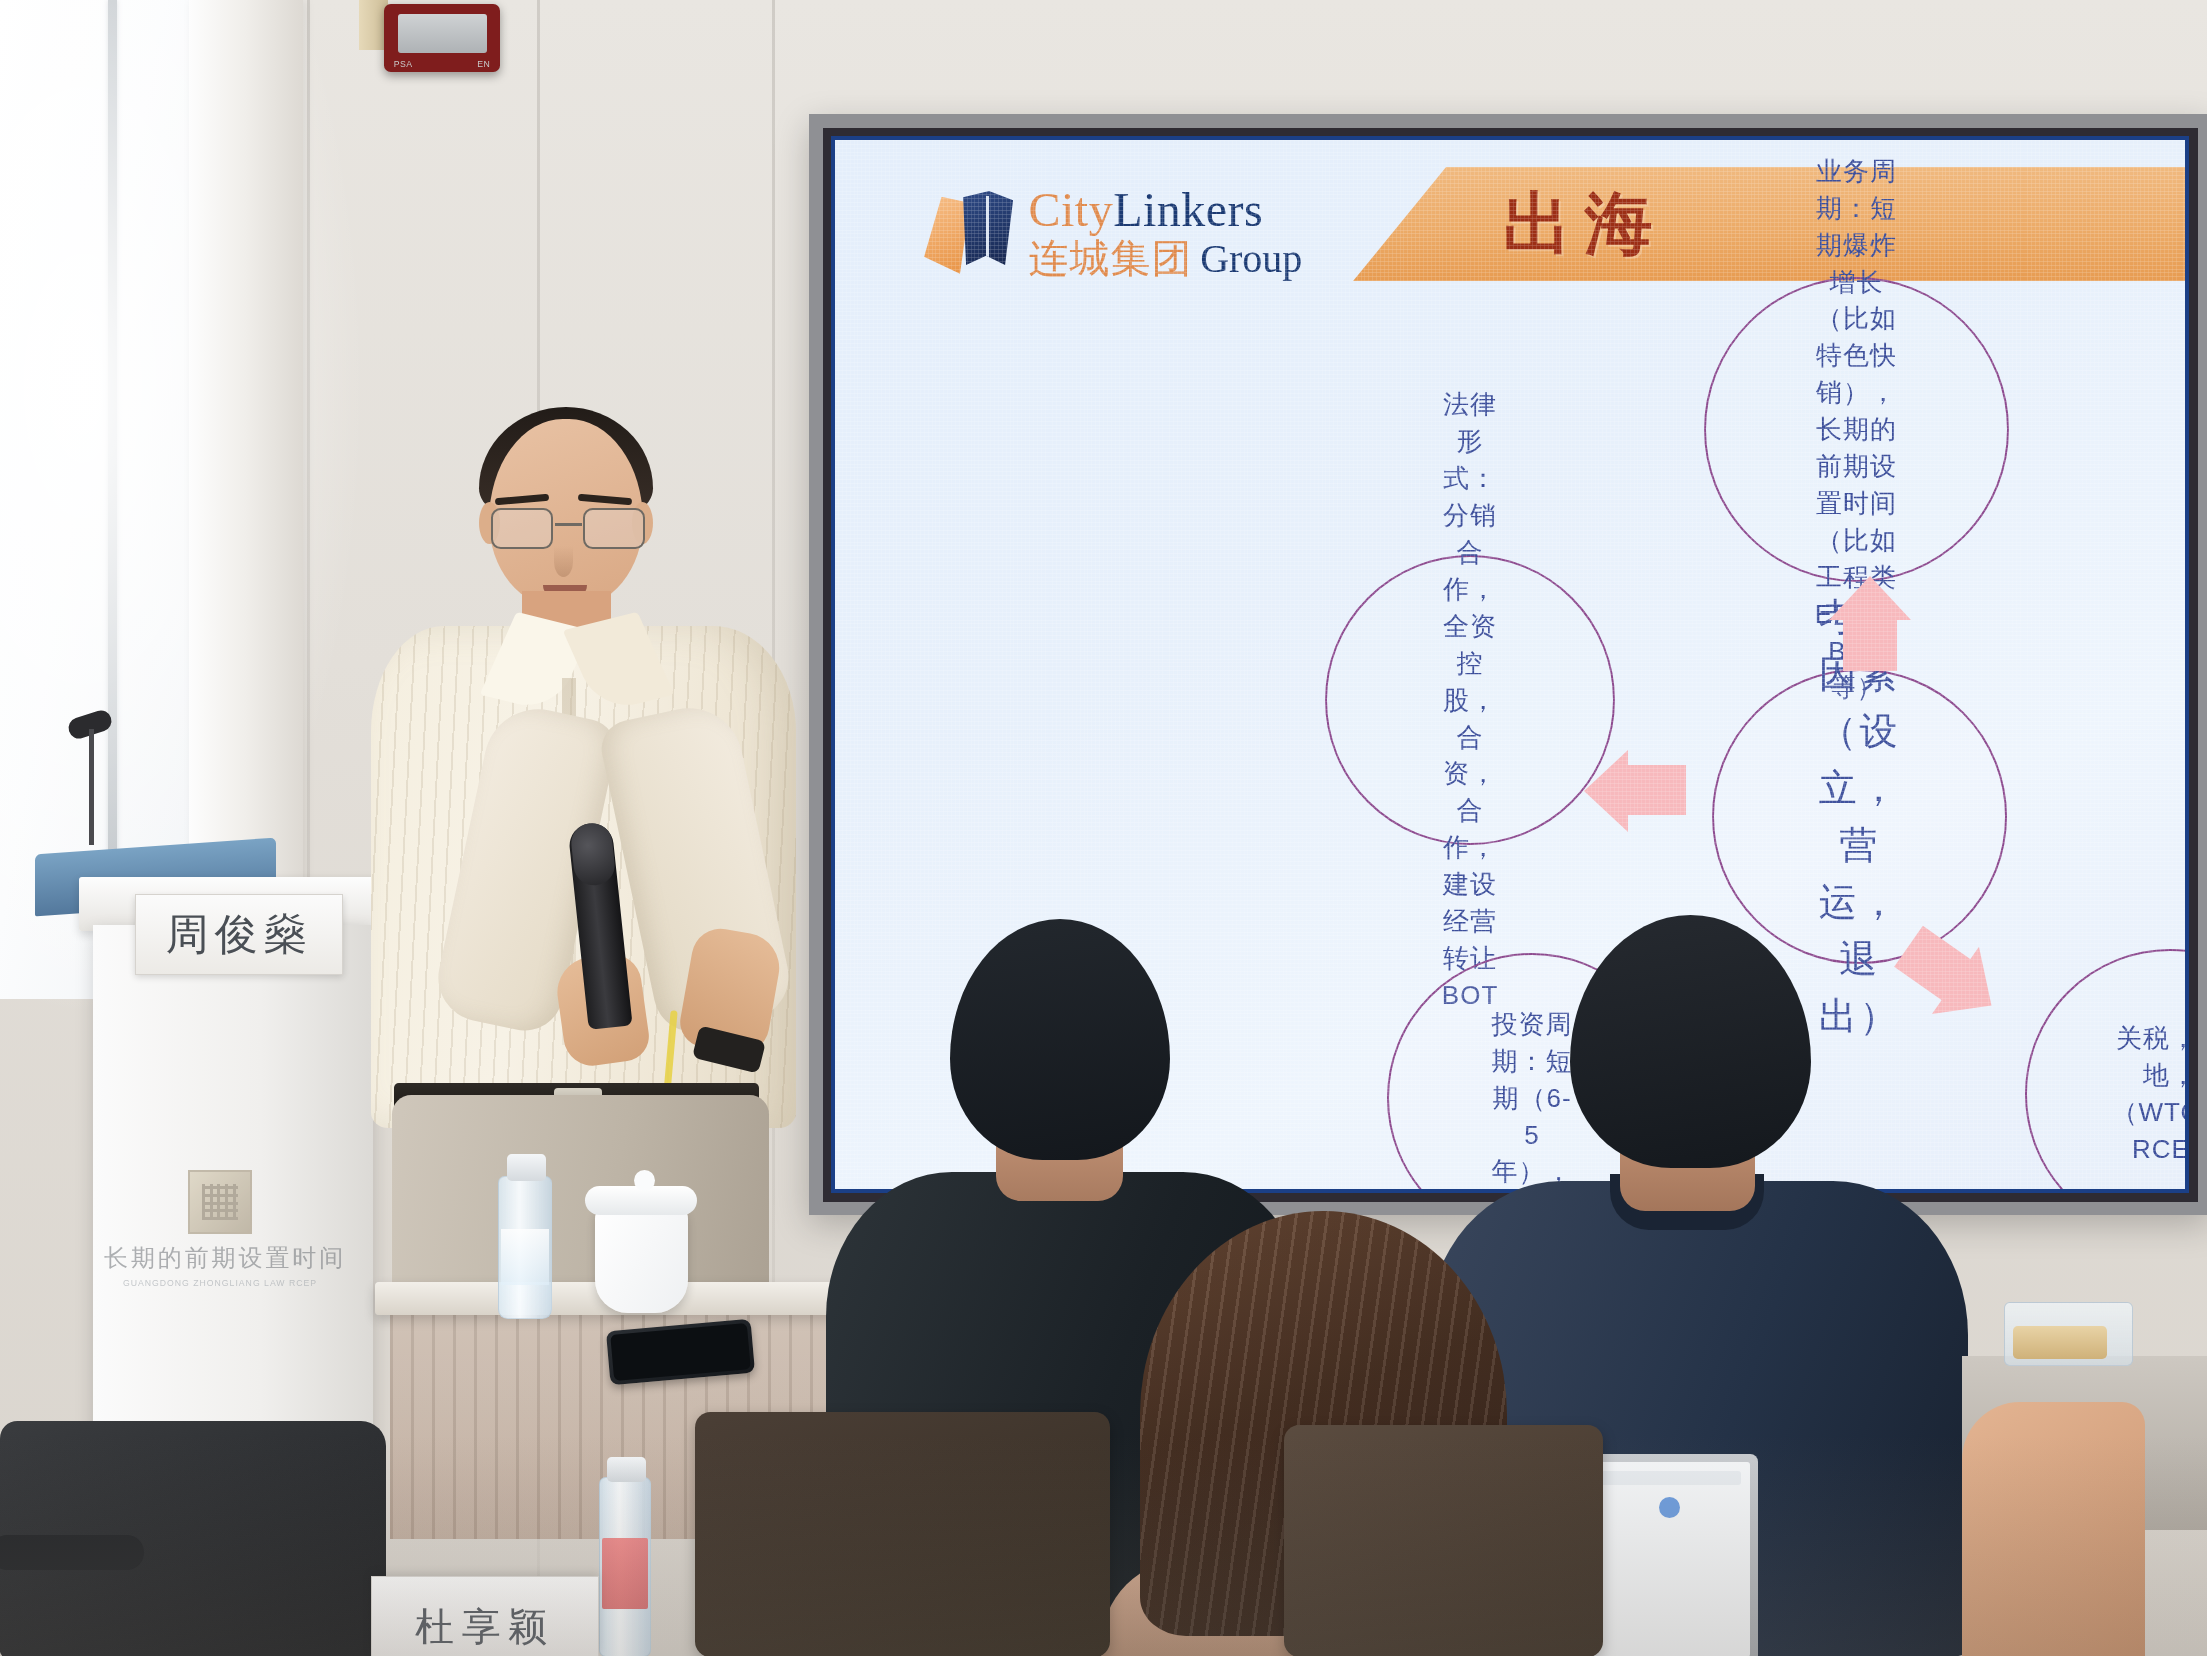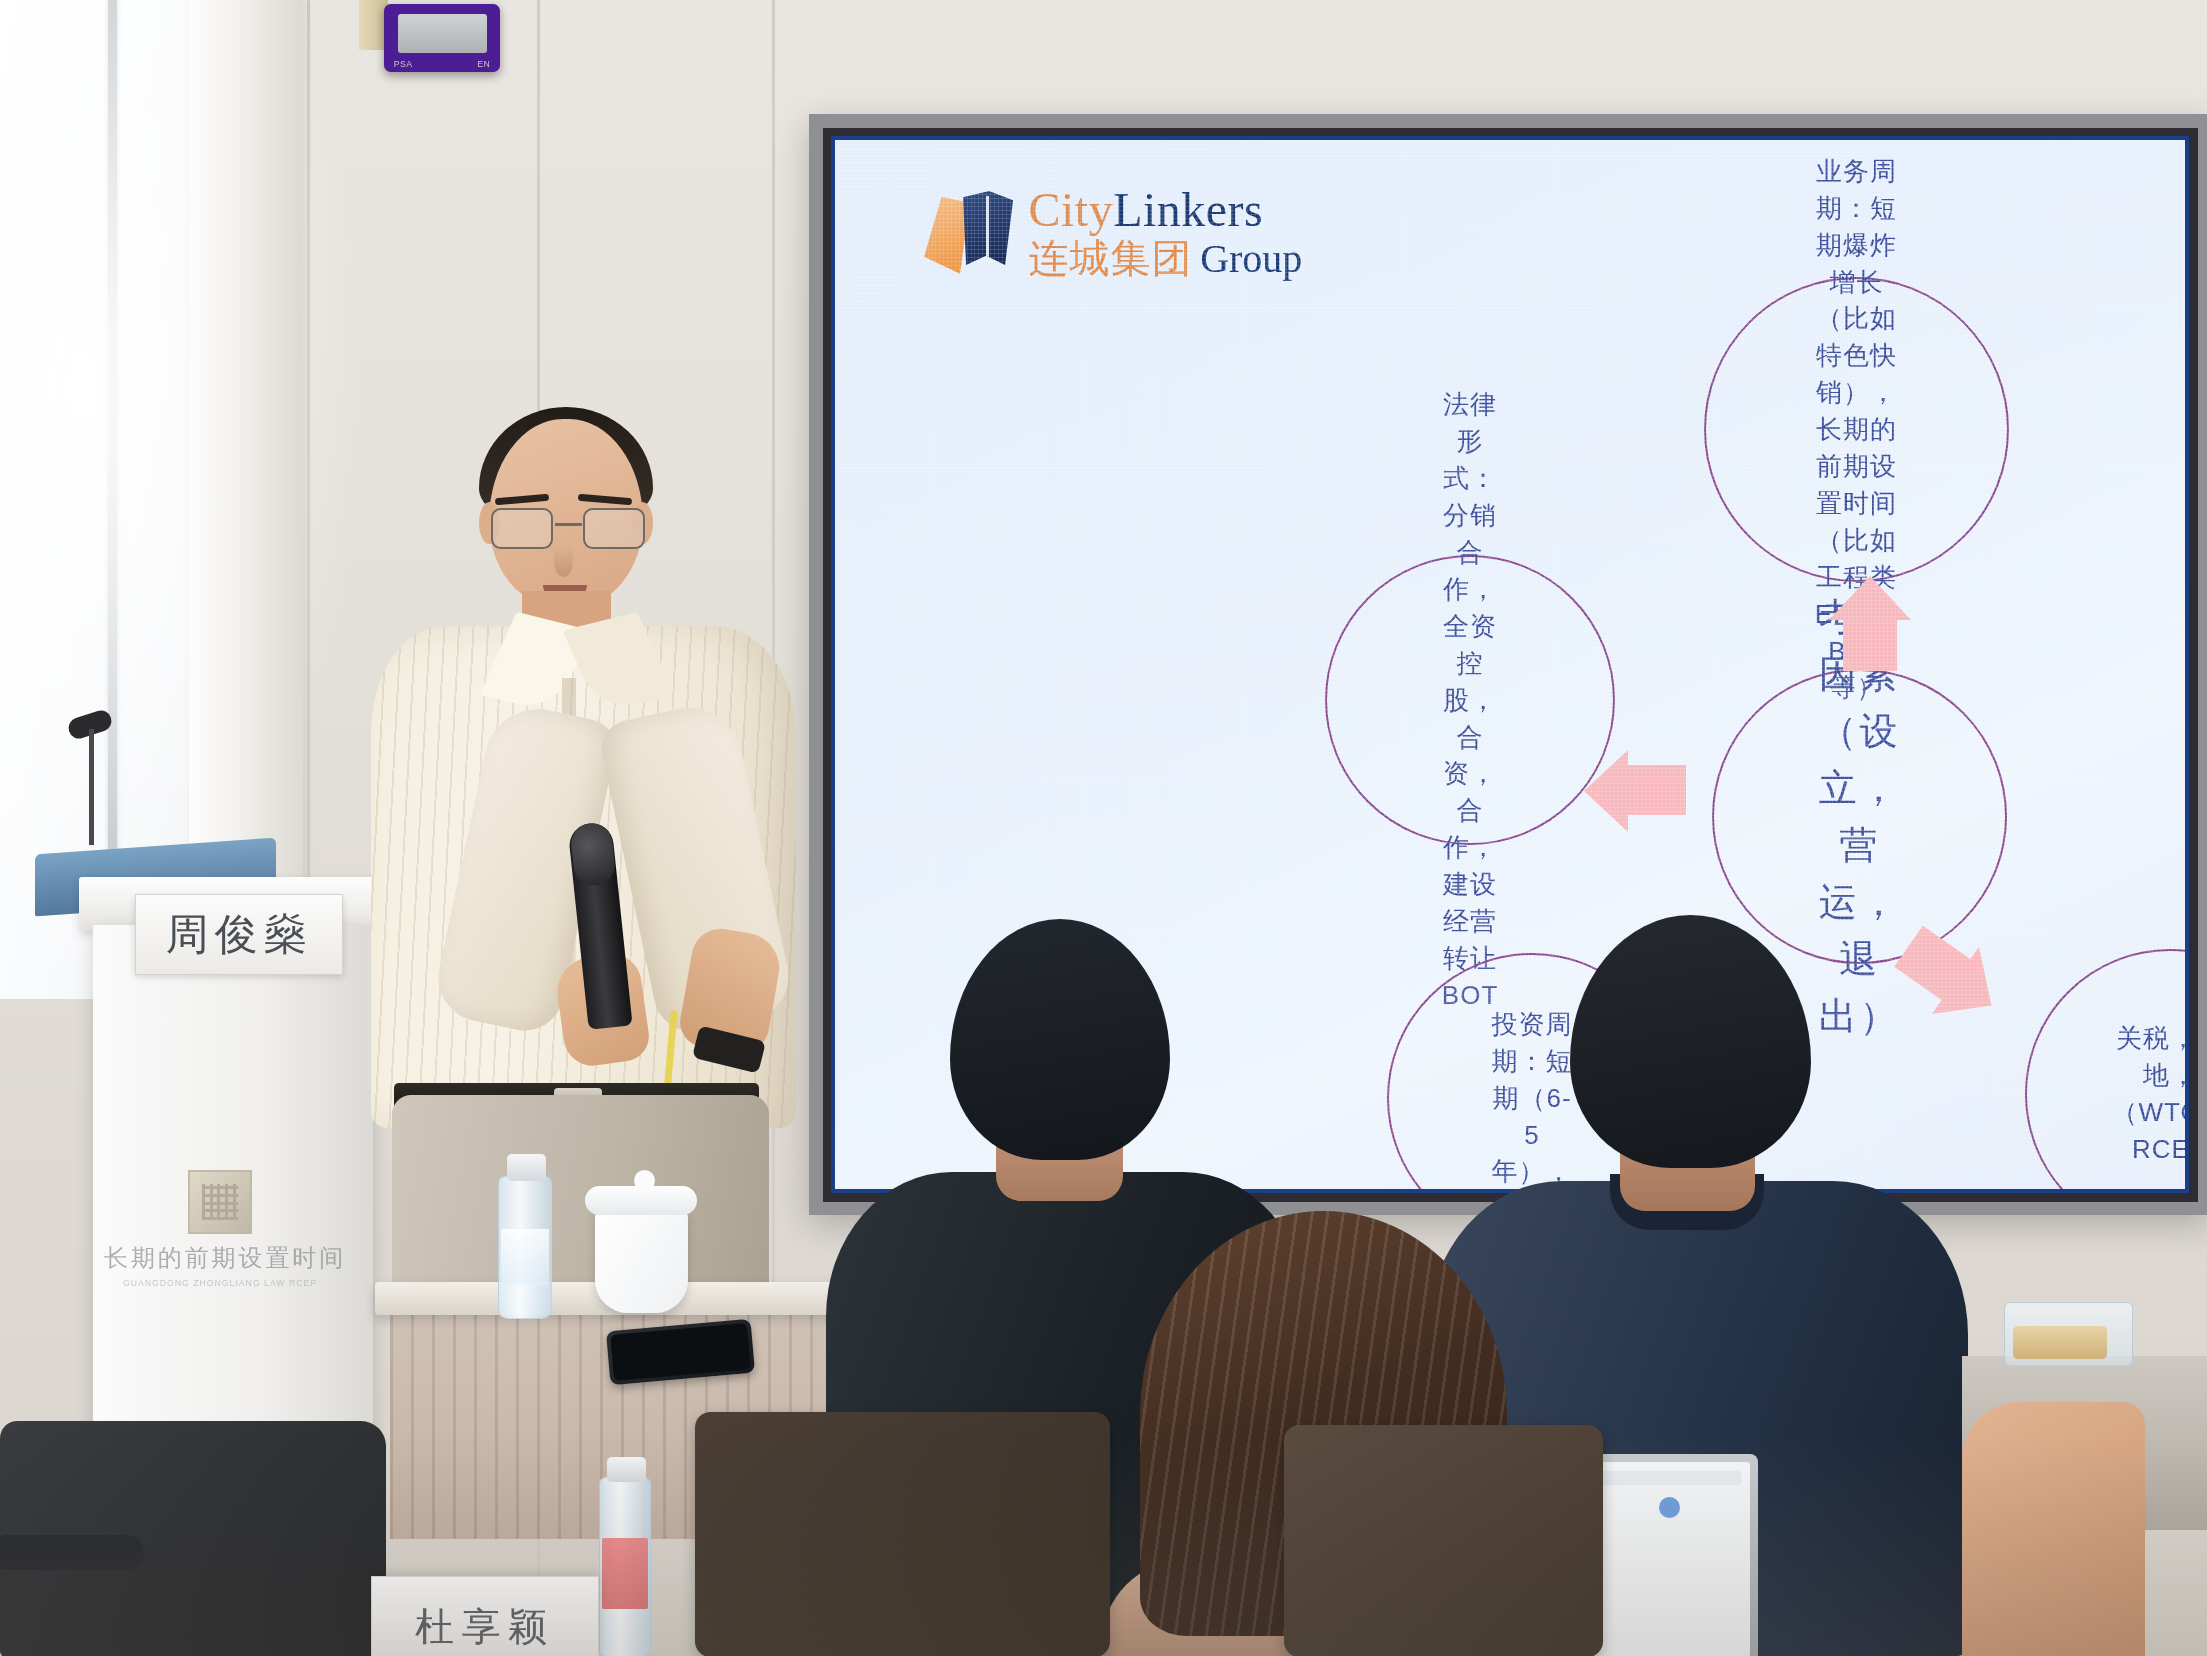--- a/index.html
+++ b/index.html
@@ -29,21 +29,21 @@
     background:radial-gradient(ellipse at 30% 40%,rgba(255,255,255,.95),rgba(255,255,255,0) 70%);
     pointer-events:none; }
 
   
   .pillar{ position:absolute; left:189px; top:0; width:114px; height:1062px;
     background:linear-gradient(90deg,#fdfdfd,#f0eeea 50%,#ddd9d3);
     box-shadow:2.9px 0 9.7px rgba(0,0,0,.07); }
 
   
   .ceiling-device{ position:absolute; left:384px; top:3.9px; width:116px; height:68px;
-    background:#4c1d95; border-radius:6.8px; box-shadow:0 3.9px 9.7px rgba(0,0,0,.35); }
+    background:#7f1d1d; border-radius:6.8px; box-shadow:0 3.9px 9.7px rgba(0,0,0,.35); }
   .ceiling-device .face{ position:absolute; left:13.5px; top:10.6px; right:13.5px; bottom:19.3px;
     background:linear-gradient(180deg,#cfd2d4,#aeb2b5); border-radius:2.9px; }
   .ceiling-device .lbl{ position:absolute; left:9.7px; bottom:2.9px; font-size:8.7px; color:#c9c9c9; letter-spacing:0.5px;}
   .ceiling-device .lbl.r{ left:auto; right:9.7px; }
   .ceiling-arm{ position:absolute; left:359px; top:0; width:29px; height:50px;
     background:linear-gradient(90deg,#e6d9b9,#cdbd97); }
 
   
   .screen-frame{ position:absolute; left:809px; top:114px; width:1402px; height:1101px;
     background:#8f9094; padding:13.5px; box-shadow:0 9.7px 33px rgba(0,0,0,.22); }
@@ -377,20 +377,23 @@
               <div class="logo-text">
                 <div class="row1">
                   <span class="city">City</span><span class="linkers">Linkers</span>
                 </div>
                 <div class="row2">
                   <span class="cn">连城集团</span><span class="grp">Group</span>
                 </div>
               </div>
             </div>
 
+            <div class="title-banner">
+              <div class="ttl">出海</div>
+            </div>
           </div>
 
           <div class="node" id="node-top">业务周期：短期爆炸增长（比如特色快销），长期的前期设置时间（比如工程类EPC、BOT等）</div>
           <div class="node" id="node-left">法律形式：分销合作，全资控股，合资，合作，建设经营转让BOT</div>
           <div class="node" id="node-bottom">投资周期：短期（6-5年），</div>
           <div class="node" id="node-right">关税，属地，（WTO，RCEP</div>
           <div class="node center" id="node-center">考虑因素（设立，营运，退出）</div>
 
           <div class="arrow arw-up">
             <div class="stem"></div>

